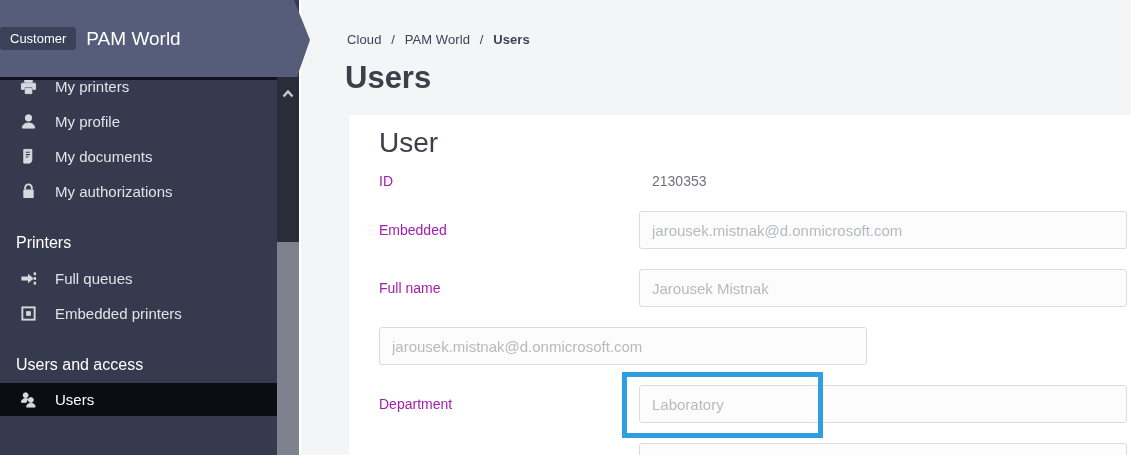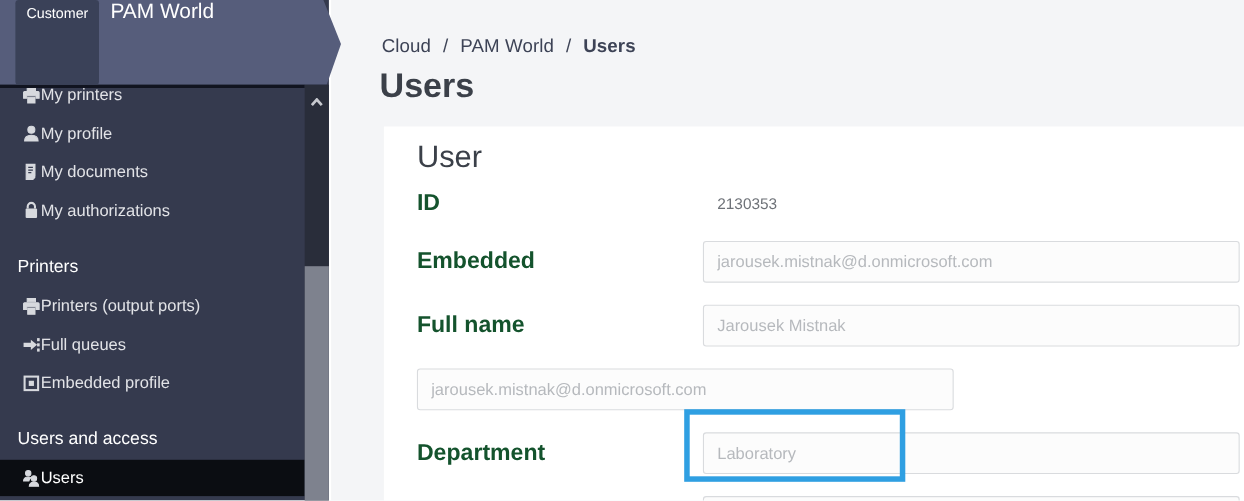--- a/index.html
+++ b/index.html
@@ -13,21 +13,21 @@
 
   
   .sidebar {
     position: absolute; left: 0; top: 0; width: 299px; height: 455px;
     background: #353a4e; z-index: 1;
   }
   .sb-topline { position: absolute; left: 0; top: 77px; width: 277px; height: 3px; background: #111420; z-index: 4; }
   .sb-nav { position: absolute; left: 0; top: 69px; width: 277px; }
   .sb-item {
     height: 35px; display: flex; align-items: center;
-    padding-left: 19px; 
+    padding-left: 19px; gap: 18px;
     color: #e2e3e7; font-size: 15px; cursor: pointer;
   }
   .sb-item.active { background: #0b0d12; height: 33px; color: #ffffff; }
   .sb-item .ico { width: 18px; height: 18px; flex: 0 0 18px; display: flex; align-items: center; justify-content: center; }
   .sb-item .ico svg { width: 17px; height: 17px; fill: #d7d9de; stroke: #d7d9de; }
   .sb-section {
     height: 36px; margin-top: 16px; display: flex; align-items: center;
     padding-left: 16px; color: #ffffff; font-size: 16px;
   }
   
@@ -37,52 +37,52 @@
   }
   .sb-scroll-btn { height: 32px; display: flex; align-items: center; justify-content: center; cursor: pointer; }
   .sb-scroll-btn svg { width: 12px; height: 8px; stroke: #c7c9cf; fill: none; stroke-width: 2.5; }
   .sb-thumb { position: absolute; left: 0; top: 165px; width: 22px; height: 213px; background: #7e828e; cursor: pointer; }
 
   
   .app-header {
     position: absolute; left: 0; top: 0; width: 312px; height: 77px;
     background: #565d7b; z-index: 6;
     clip-path: polygon(0 0, 294px 0, 310px 40px, 297px 77px, 0 77px);
-    display: flex; padding-left: 14px;
+    display: flex; align-items: center; 
   }
   .badge {
     background: #3a4158; color: #ffffff; font-size: 13px;
     padding: 5px 10px; border-radius: 3px; line-height: 1;
   }
   .app-title { color: #ffffff; font-size: 19px; margin-left: 10px; }
 
   
   .main {
     position: absolute; left: 299px; top: 0; right: 0; bottom: 0;
     background: #f4f5f7; border-left: 2px solid #ffffff;
   }
   .breadcrumb {
     position: absolute; left: 46px; top: 32px;
-    font-size: 17px; color: #3d4356; letter-spacing: .1px;
+    font-size: 13px; color: #3d4356; letter-spacing: .1px;
   }
   .breadcrumb .crumb { cursor: pointer; }
   .breadcrumb .sep { margin: 0 6px; }
   .breadcrumb .current { font-weight: bold; }
   .page-title {
     position: absolute; left: 44px; top: 60px;
     font-size: 31px; color: #3b4049;
   }
   .card {
     position: absolute; left: 48px; top: 115px; width: 784px; height: 420px;
     background: #ffffff; padding: 12px 0 0 30px;
   }
   .form-heading { font-size: 28px; color: #3b4049; font-weight: 400; }
   .f-row { display: flex; align-items: center; margin-bottom: 20px; }
   .f-row.static-row { margin-top: 14px; margin-bottom: 22px; }
-  .f-label { width: 260px; font-weight: bold; font-size: 21px; color: #14532d; }
+  .f-label { width: 260px; font-weight: normal; font-size: 14px; color: #a21caf; }
   .f-value { padding-left: 13px; font-size: 14px; color: #6e7278; }
   .f-input {
     width: 488px; height: 38px;
     border: 1px solid #d9dbde; border-radius: 3px;
     background: #fcfcfc; padding: 0 12px;
     font-family: "Liberation Sans", sans-serif;
     font-size: 15px; color: #000000; outline: none;
   }
   .f-input::placeholder { color: #b6b9bd; opacity: 1; }
   
@@ -136,51 +136,41 @@
           <svg viewBox="0 0 18 18">
               <path d="M5.5 7V5a3.5 3.5 0 0 1 7 0v2" fill="none" stroke-width="2"></path>
               <rect x="3.5" y="7" width="11" height="9" rx="1" stroke="none"></rect>
             </svg>
         </span>
         <span>My authorizations</span>
       </div>
 
       <div class="sb-section">Printers</div>
 
-      <div class="sb-item">
-        <span class="ico">
-          <svg viewBox="0 0 18 18">
-              <path d="M5 1.5h8v3H5z"></path>
-              <path d="M2.5 5.5h13a1 1 0 0 1 1 1V12h-3V9.5h-9V12h-3V6.5a1 1 0 0 1 1-1z"></path>
-              <path d="M5.5 11h7v5.5h-7z"></path>
-            </svg>
-        </span>
-        <span>Printers (output ports)</span>
-      </div>
 
       <div class="sb-item">
         <span class="ico">
           <svg viewBox="0 0 18 18">
               <path d="M1.5 7h7V4l6 5-6 5v-3h-7z" stroke="none"></path>
               <rect x="14.5" y="2.5" width="2.5" height="3" stroke="none"></rect>
               <rect x="14.5" y="7.5" width="2.5" height="3" stroke="none"></rect>
               <rect x="14.5" y="12.5" width="2.5" height="3" stroke="none"></rect>
             </svg>
         </span>
         <span>Full queues</span>
       </div>
 
       <div class="sb-item">
         <span class="ico">
           <svg viewBox="0 0 18 18">
               <rect x="2.5" y="2.5" width="13" height="13" fill="none" stroke-width="2"></rect>
               <rect x="6.5" y="6.5" width="5" height="5" stroke="none"></rect>
             </svg>
         </span>
-        <span>Embedded profile</span>
+        <span>Embedded printers</span>
       </div>
 
       <div class="sb-section">Users and access</div>
 
       <div class="sb-item active">
         <span class="ico">
           <svg viewBox="0 0 18 18">
               <circle cx="6" cy="4.5" r="2.6"></circle>
               <path d="M1.5 12c0-2.7 2.1-4 4.5-4 1 0 1.9.2 2.6.7A5.6 5.6 0 0 0 6.6 12z"></path>
               <circle cx="11.5" cy="9.5" r="2.6"></circle>

